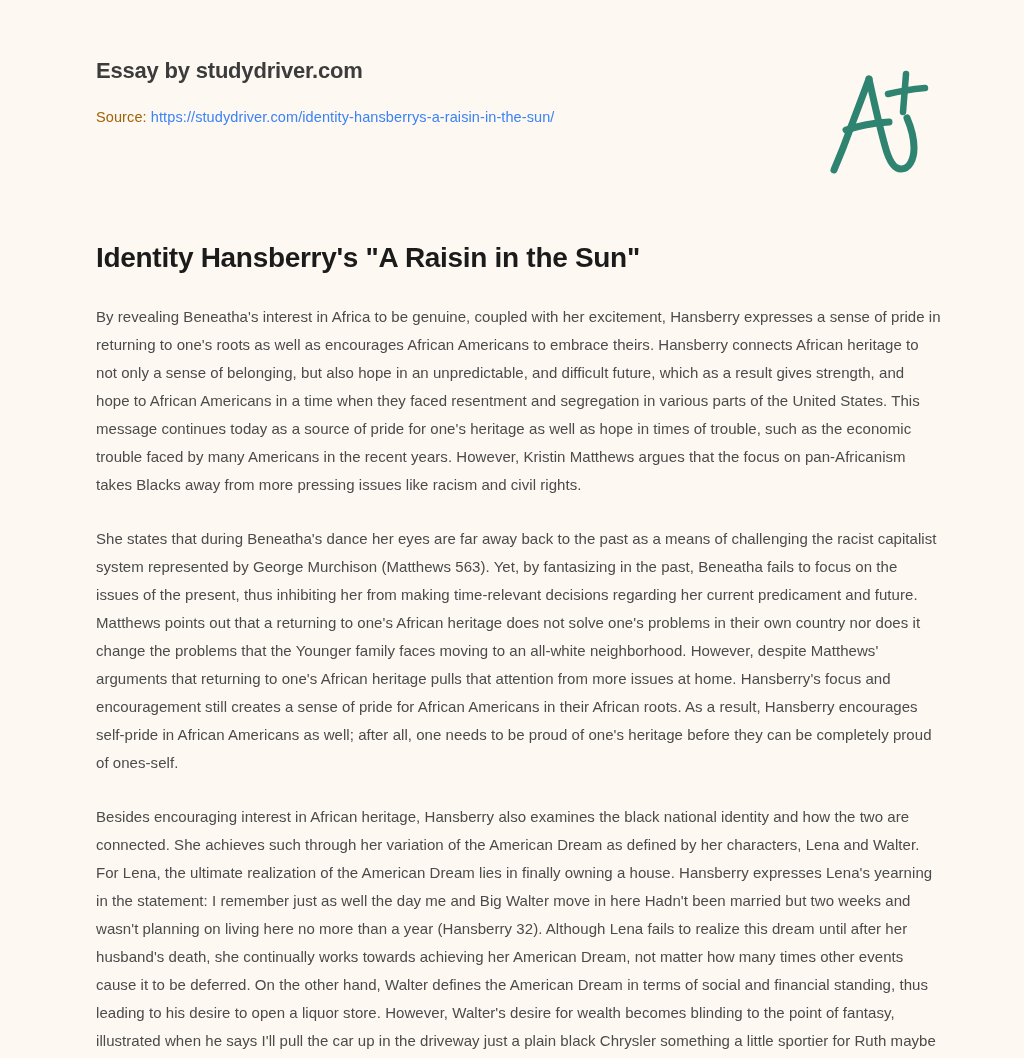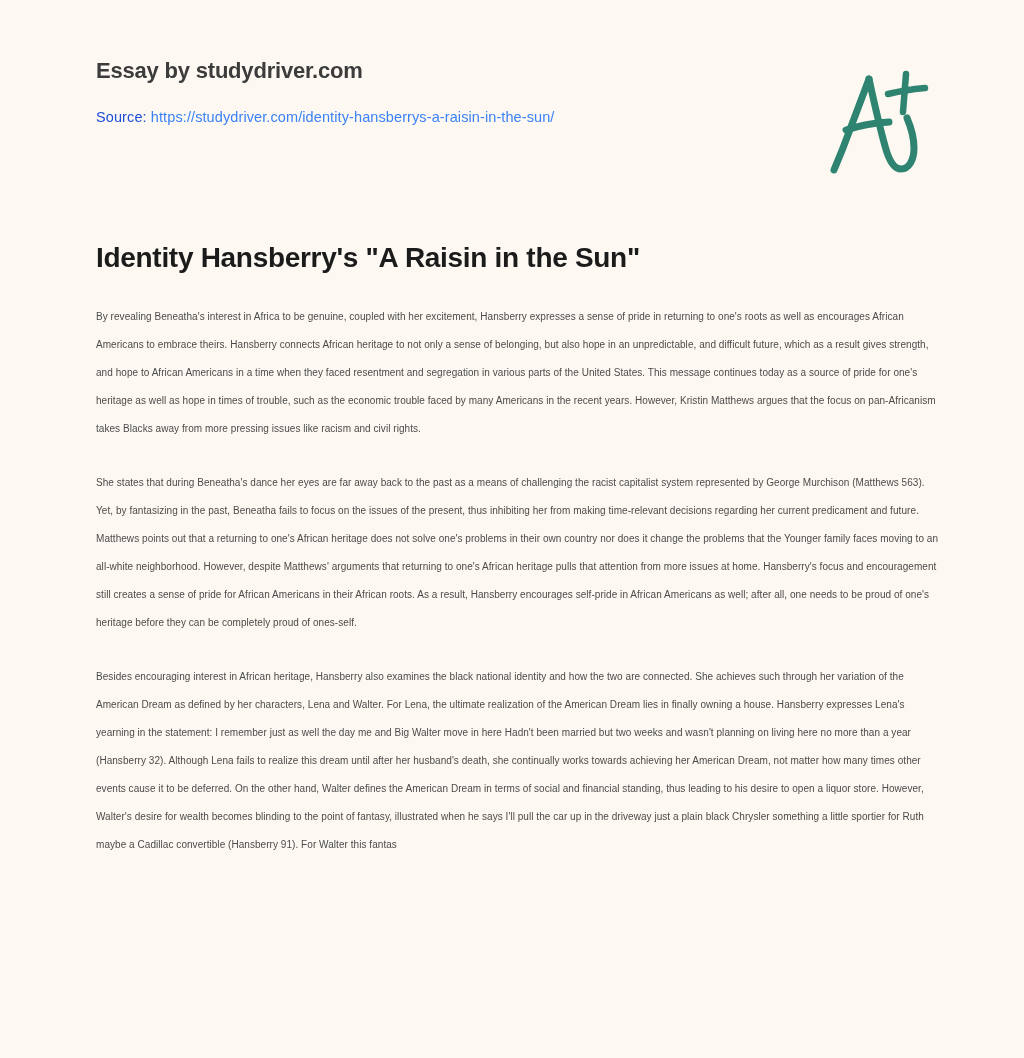--- a/index.html
+++ b/index.html
@@ -49,21 +49,21 @@
 
   .source-line {
     margin-top: 25px;
     font-size: 14.5px;
     color: #8a8a86;
     letter-spacing: 0.1px;
     white-space: nowrap;
   }
 
   .source-label {
-    color: #1d4ed8;
+    color: #a16207;
   }
 
   .source-url {
     color: #3b82f6;
     text-decoration: none;
   }
 
   
   .logo {
     position: absolute;
@@ -90,21 +90,21 @@
   .article-title {
     font-size: 28px;
     font-weight: bold;
     color: #1b1b1b;
     letter-spacing: -0.3px;
     line-height: 1.25;
     margin-bottom: 28px;
   }
 
   .paragraph {
-    font-size: 10px;
+    font-size: 15px;
     line-height: 28px;
     color: #4b4b4b;
     margin-bottom: 26px;
     text-align: left;
     letter-spacing: 0.05px;
   }
 
   .paragraph:last-child {
     margin-bottom: 0;
   }

